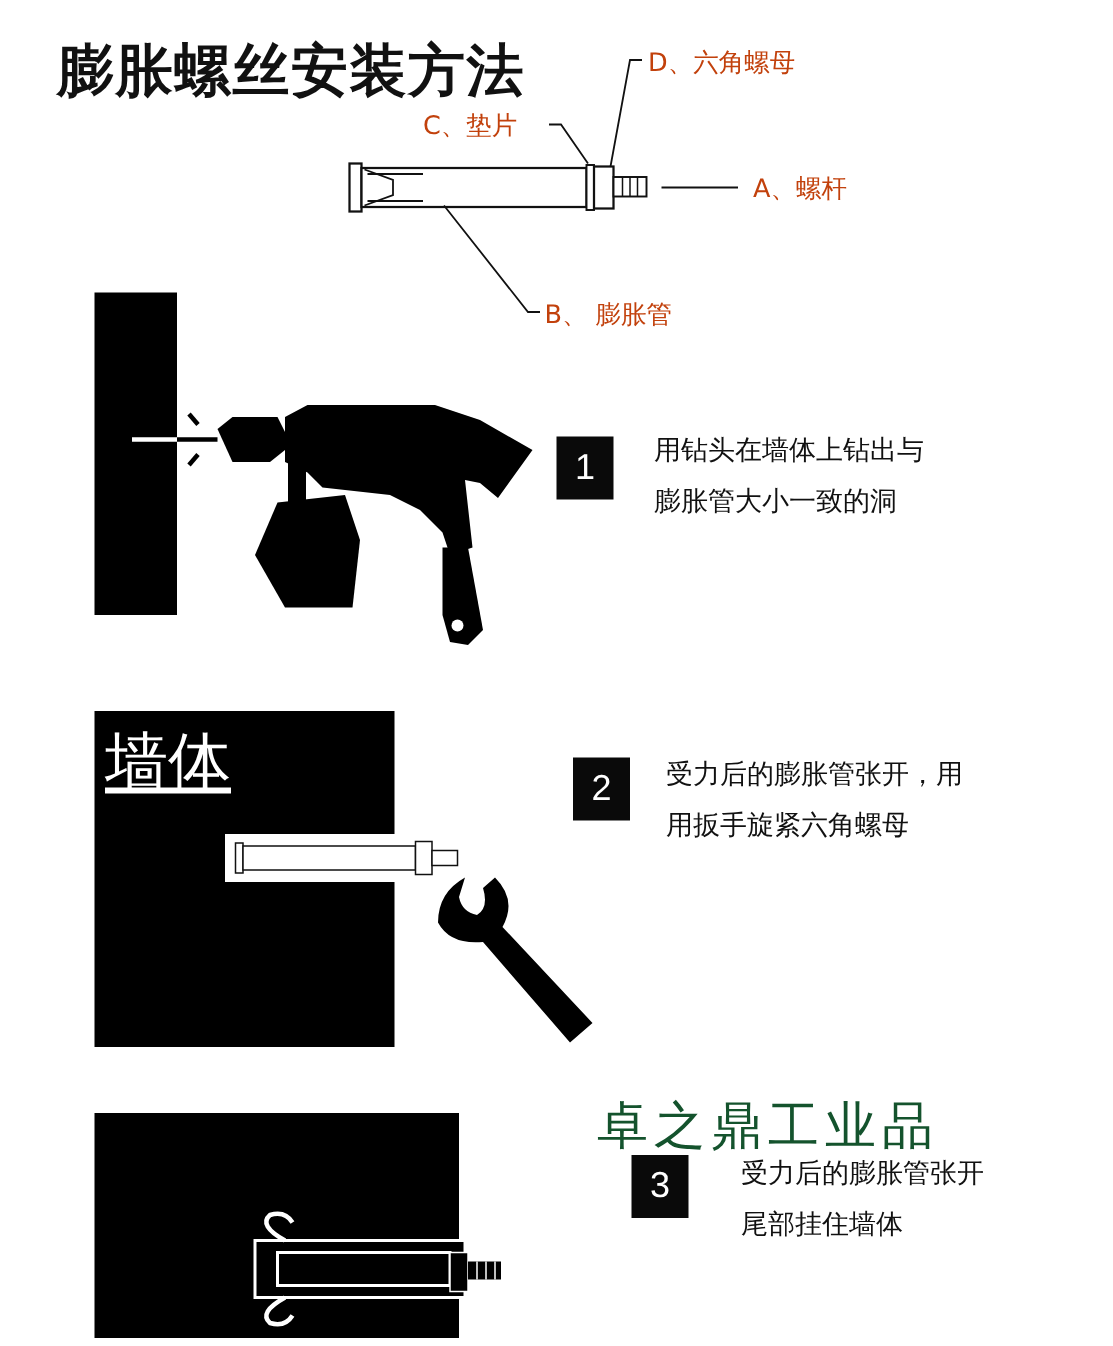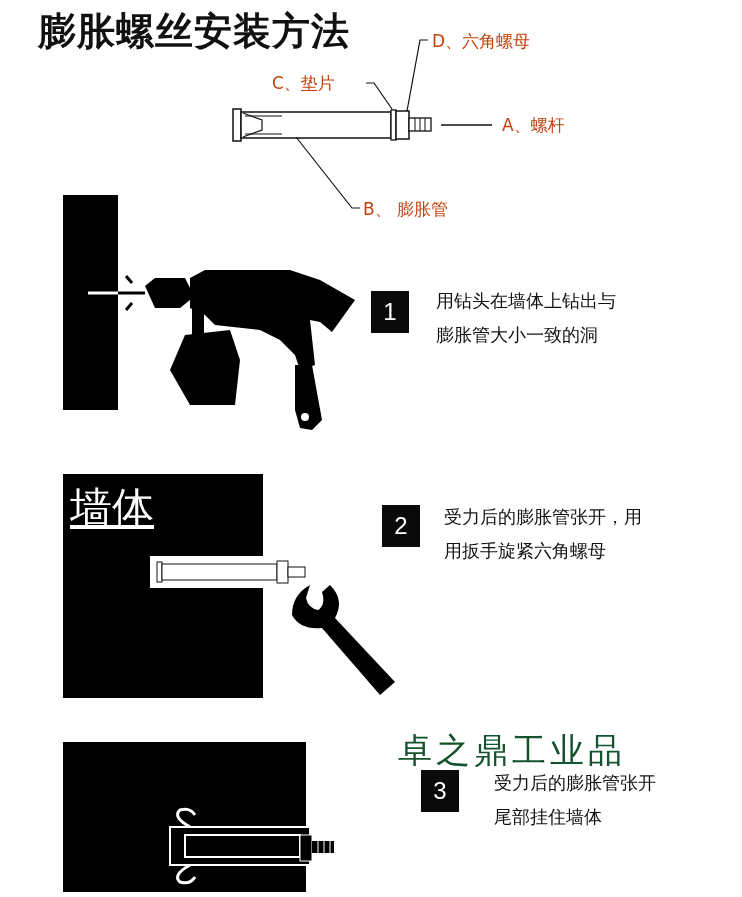--- a/index.html
+++ b/index.html
@@ -1,18 +1,18 @@
 <!DOCTYPE html>
 <html><head>
 <meta charset="utf-8">
 <style>
   html,body{margin:0;padding:0;background:#fff;}
   body{width:742px;height:897px;position:relative;overflow:hidden;font-family:"DejaVu Sans",sans-serif;color:#111;}
   .abs{position:absolute;}
-  .title{left:38px;top:6px;font-size:38px;font-weight:bold;letter-spacing:1px;color:#111;}
+  .title{left:38px;top:22px;font-size:38px;font-weight:bold;letter-spacing:1px;color:#111;}
   .lbl{font-size:17px;color:#c2410c;white-space:nowrap;}
   .stepbox{width:38px;height:42px;background:#0a0a0a;color:#fff;font-size:24px;display:flex;align-items:center;justify-content:center;font-family:"Liberation Sans",sans-serif;}
   .steptext{font-size:18px;line-height:34px;color:#111;white-space:nowrap;}
   .wall{background:#000;}
   .walllabel{color:#fff;font-size:42px;text-decoration:underline;}
   .watermark{font-family:"DejaVu Serif",serif;font-size:34px;color:#14532d;letter-spacing:4px;white-space:nowrap;}
 </style>
 </head>
 <body>
 
@@ -34,21 +34,21 @@
   <line x1="415" y1="118" x2="415" y2="131" stroke="#111"></line>
   <line x1="420" y1="118" x2="420" y2="131" stroke="#111"></line>
   <line x1="425" y1="118" x2="425" y2="131" stroke="#111"></line>
 
   <line x1="441" y1="125" x2="492" y2="125" stroke="#111" stroke-width="1.3"></line>
   <path d="M407 111 L420 40 L428 40" fill="none" stroke="#111" stroke-width="1.2"></path>
   <path d="M392 109 L374 83 L366 83" fill="none" stroke="#111" stroke-width="1.2"></path>
   <path d="M296 137 L352 208 L360 208" fill="none" stroke="#111" stroke-width="1.2"></path>
 </svg>
 <div class="abs lbl" style="left:432px;top:30px">D、六角螺母</div>
-<div class="abs lbl" style="left:272px;top:72px">C、垫片</div>
+<div class="abs lbl" style="left:282px;top:72px">C、垫片</div>
 <div class="abs lbl" style="left:502px;top:114px">A、螺杆</div>
 <div class="abs lbl" style="left:363px;top:198px">B、 膨胀管</div>
 
 <div class="abs wall" style="left:63px;top:195px;width:55px;height:215px"></div>
 <svg class="abs" style="left:60px;top:240px" width="300" height="210">
   <line x1="28" y1="53" x2="75" y2="53" stroke="#fff" stroke-width="3"></line>
   <line x1="58" y1="53" x2="85" y2="53" stroke="#000" stroke-width="3"></line>
   <line x1="66" y1="36" x2="72" y2="43" stroke="#000" stroke-width="3"></line>
   <line x1="66" y1="70" x2="72" y2="63" stroke="#000" stroke-width="3"></line>
   <path d="M85 46 L95 38 L125 38 L130 48 L130 60 L120 68 L95 68 Z" fill="#000"></path>

